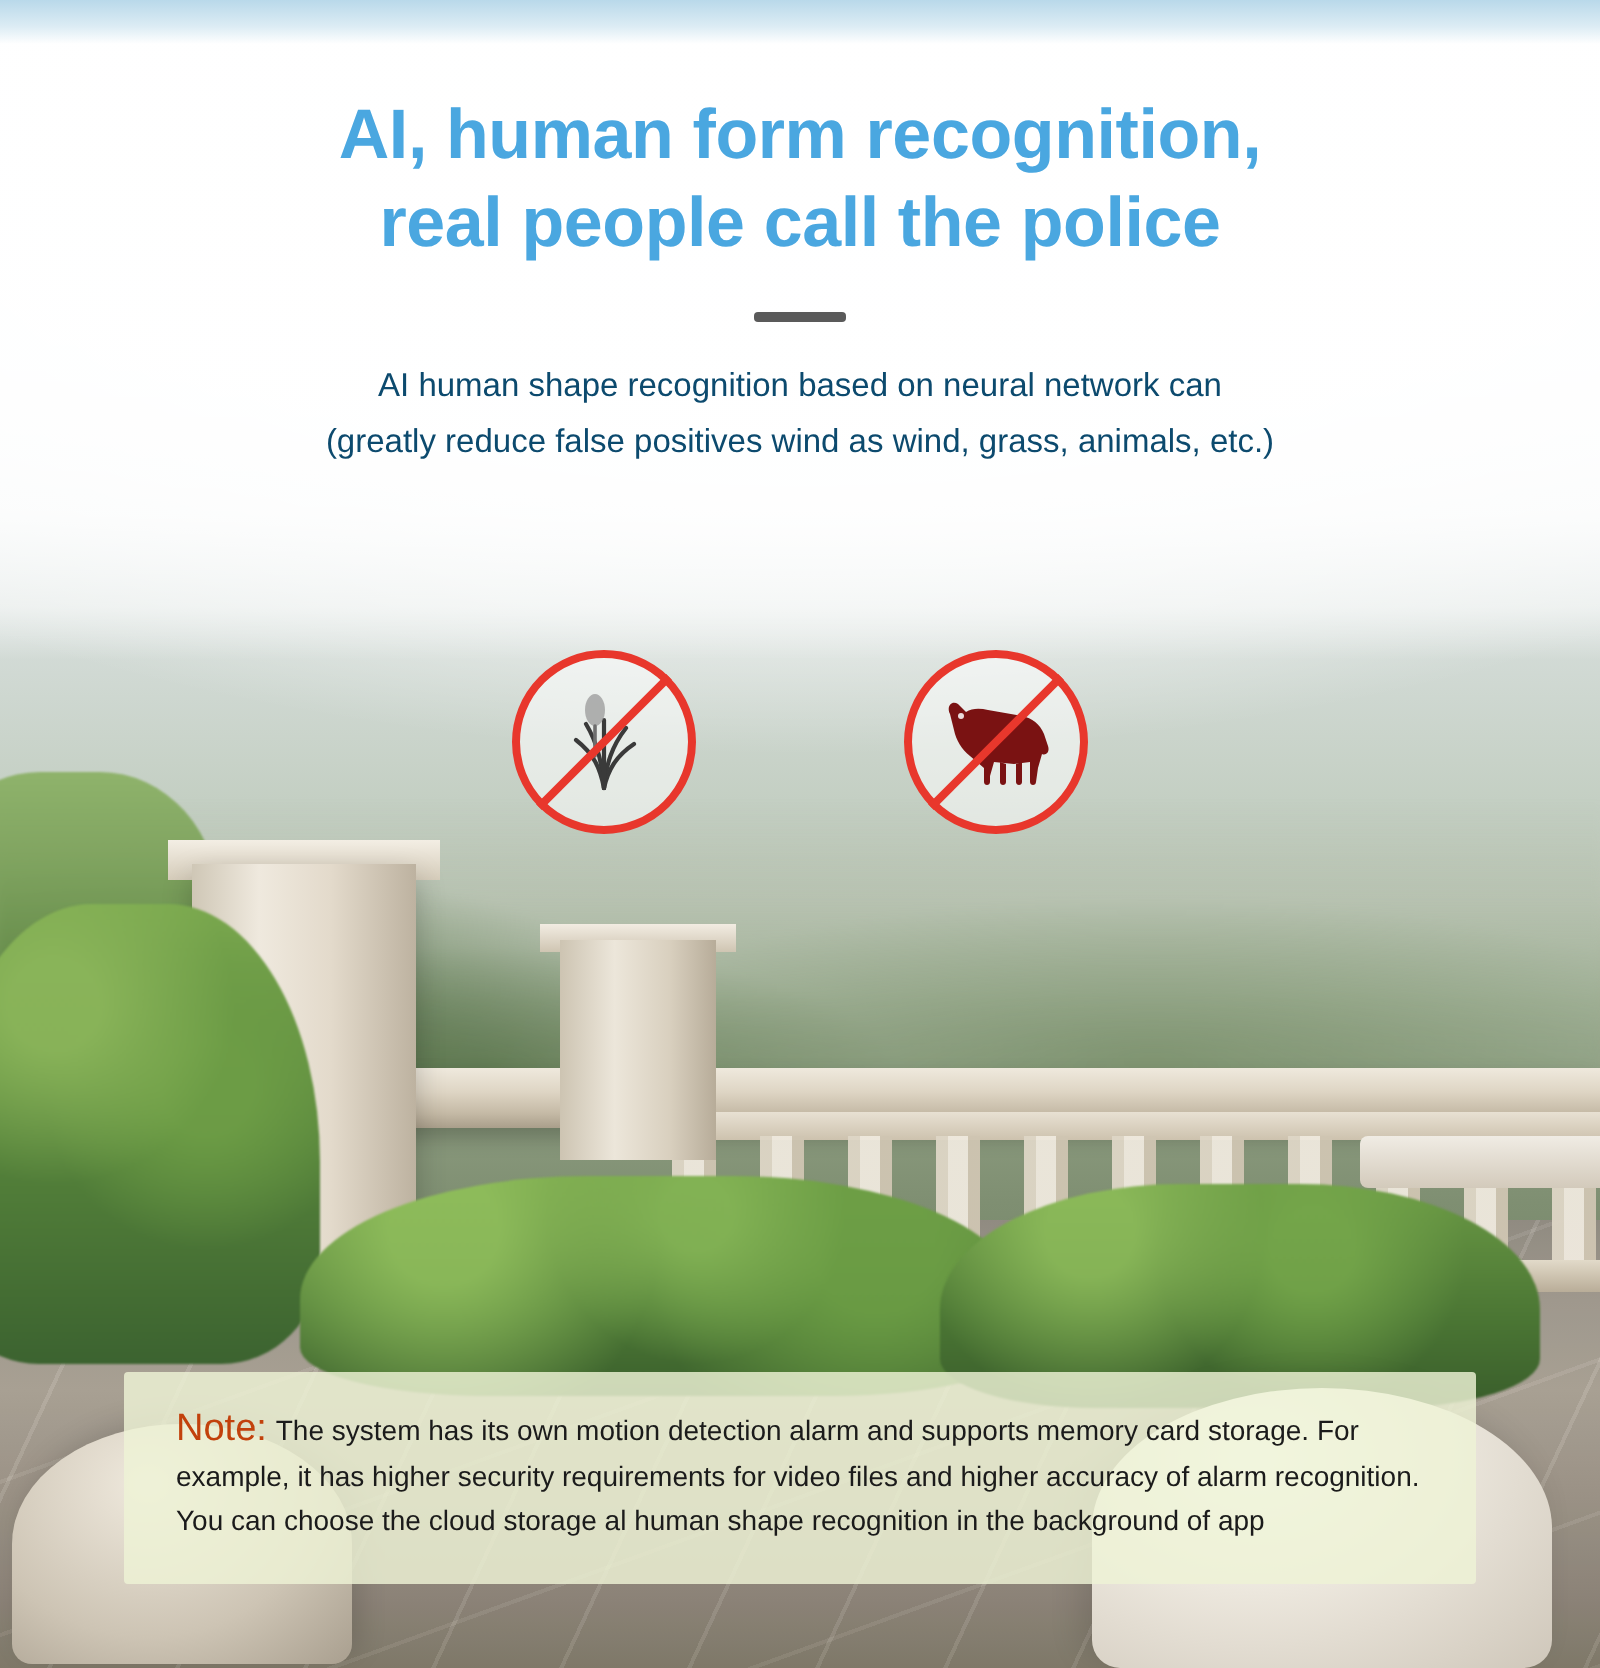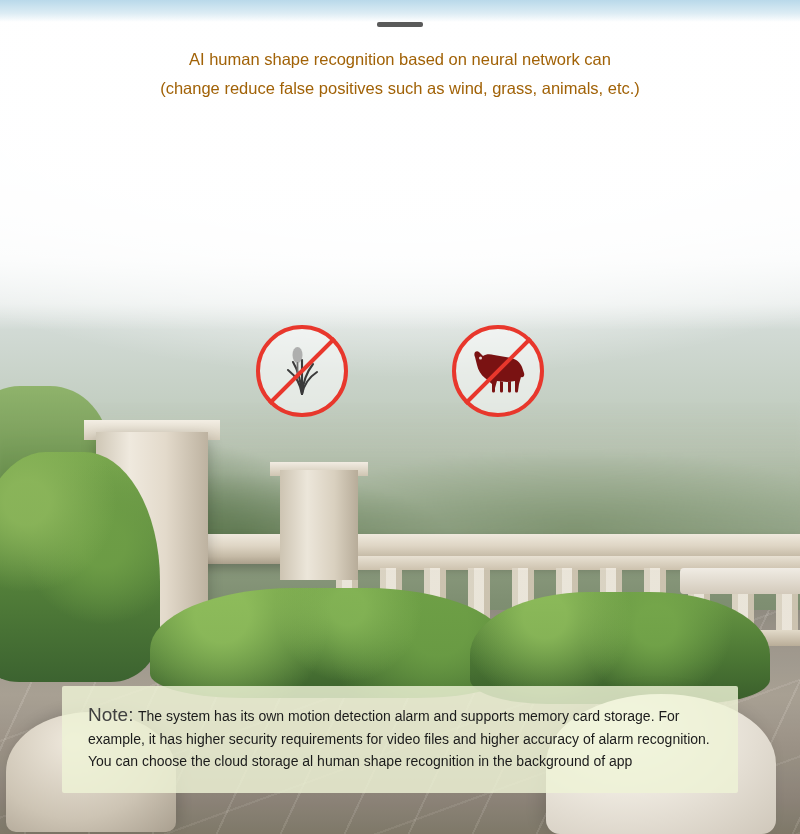--- a/index.html
+++ b/index.html
@@ -267,21 +267,21 @@
 
   .divider {
     width: 46px;
     height: 5px;
     background: #5a5a5a;
     border-radius: 2px;
     margin: 22px auto 18px auto;
   }
 
   .subcopy {
-    color: #a16207;
+    color: #0c4a6e;
     font-size: 16.5px;
     line-height: 1.75;
     padding: 0 92px;
   }
   .subcopy .line { display: block; }
 
   
   .icons-row {
     position: absolute;
     top: 325px;
@@ -320,21 +320,21 @@
     right: 62px;
     top: 686px;
     padding: 18px 26px 20px 26px;
     background: rgba(238,243,214,0.82);
     border-radius: 2px;
     text-align: left;
   }
   .note-label {
     display: inline;
     font-size: 19px;
-    color: #404040;
+    color: #c2410c;
     font-weight: 400;
   }
   .note-text {
     display: inline;
     font-size: 14px;
     color: #1b1b1b;
     line-height: 1.62;
   }
 </style>
 </head>
@@ -359,26 +359,30 @@
     <div class="hedge hedge-mid"></div>
     <div class="hedge hedge-right"></div>
     <div class="bg-planter"></div>
     <div class="bg-planter2"></div>
   </div>
 
   <div class="top-veil"></div>
   <div class="top-strip"></div>
 
   <div class="content">
+    <h1 class="headline">
+      <span class="line">AI, human form recognition,</span>
+      <span class="line">real people call the police</span>
+    </h1>
 
     <div class="divider"></div>
 
     <div class="subcopy">
       <span class="line">AI human shape recognition based on neural network can</span>
-      <span class="line">(change reduce false positives such as wind, grass, animals, etc.)</span>
+      <span class="line">(greatly reduce false positives wind as wind, grass, animals, etc.)</span>
     </div>
   </div>
 
   <div class="icons-row">
 
     <div class="no-sign">
       <svg width="54" height="54" viewBox="0 0 54 54" aria-hidden="true">
         <g fill="none" stroke="#3a3a3a" stroke-width="2.1" stroke-linecap="round">
           <path d="M27 50 C26 38 24 28 18 18"></path>
           <path d="M27 50 C28 38 31 29 38 20"></path>

